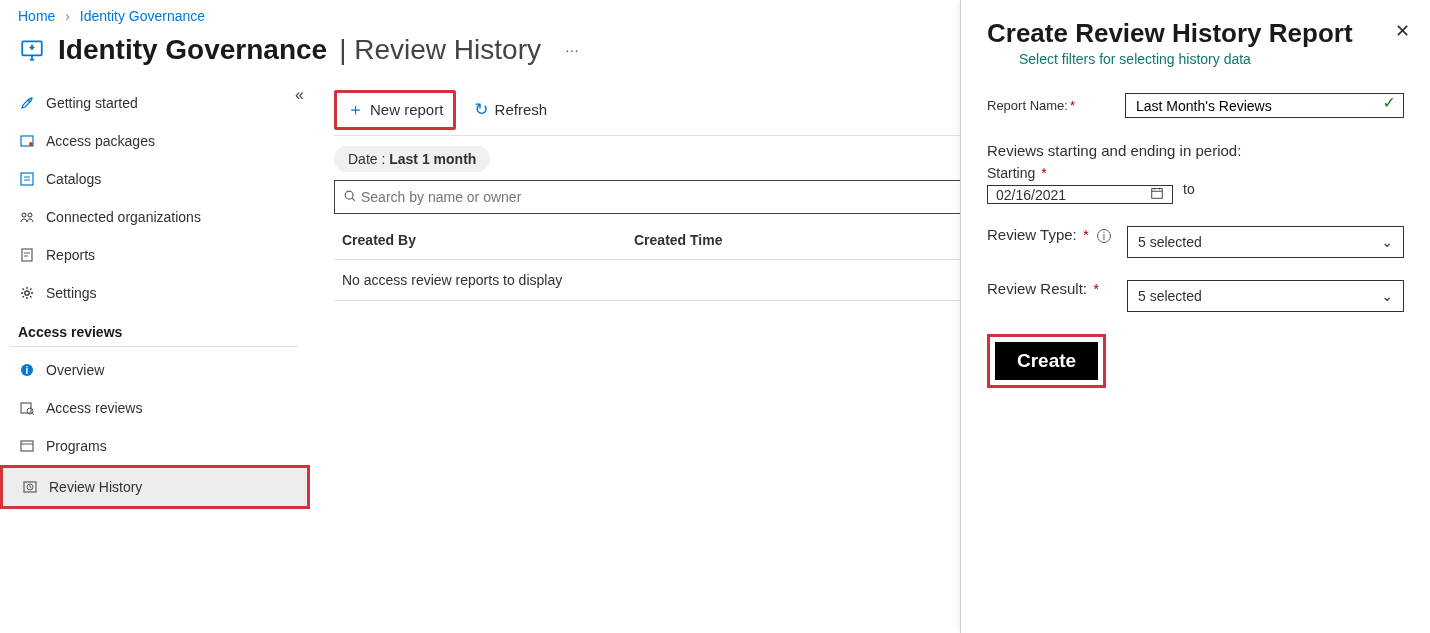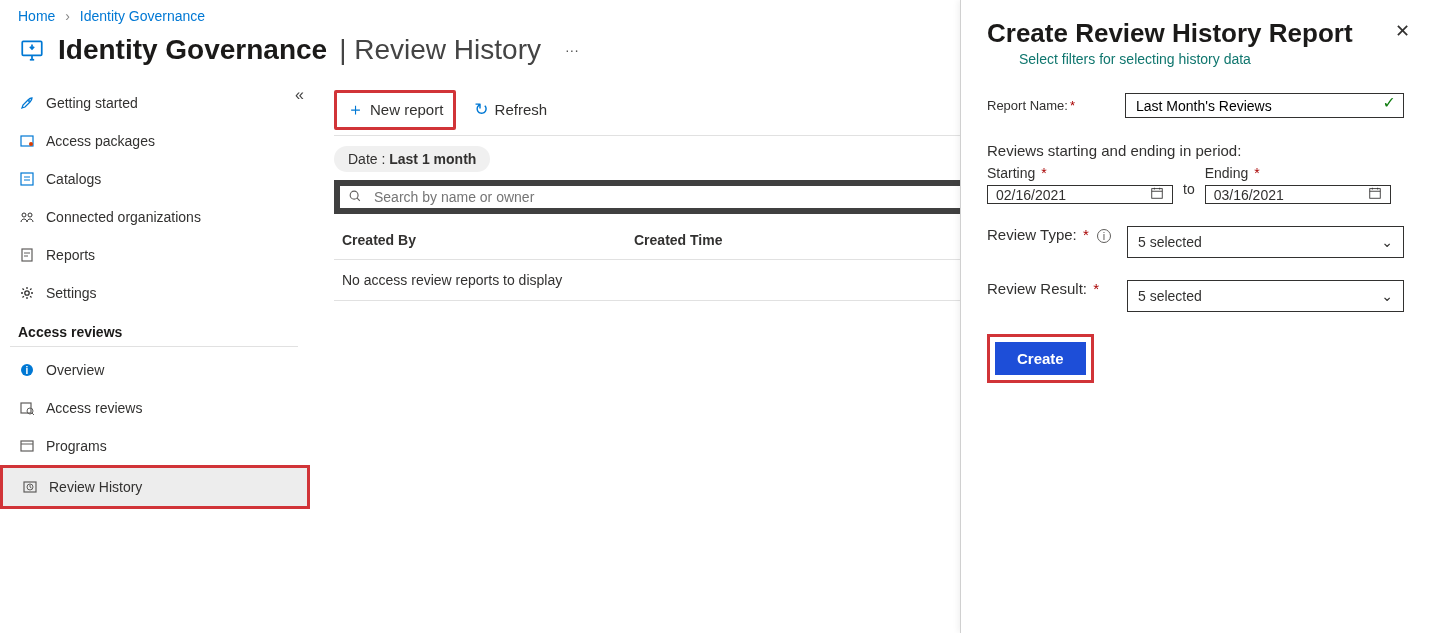--- a/index.html
+++ b/index.html
@@ -31,21 +31,21 @@
 .toolbar { display: flex; align-items: center; gap: 8px; height: 52px; border-bottom: 1px solid #e1e1e1; }
 .tool-btn { display: inline-flex; align-items: center; gap: 6px; height: 34px; padding: 0 10px; color: #323130; cursor: pointer; background: #fff; border: none; font-size: 15px; }
 .tool-btn .ic { color: #0078d4; font-size: 17px; }
 .highlight-red { border: 3px solid #d13438; border-radius: 2px; }
 
 .filter-row { padding: 10px 0 8px; }
 .pill { display: inline-block; background: #f0f0f0; border-radius: 14px; padding: 5px 14px; font-size: 14px; color: #323130; cursor: pointer; }
 .pill .bold { font-weight: 600; }
 
 .search-row { margin-bottom: 6px; }
-.search-box { display: flex; align-items: center; border: 6px solid #404040; height: 34px; padding: 0 8px; gap: 12px; background: #fff; }
+.search-box { display: flex; align-items: center; border: 1px solid #404040; height: 34px; padding: 0 8px; gap: 4px; background: #fff; }
 .search-box input { border: none; outline: none; flex: 1; font-size: 14px; color: #605e5c; }
 
 .table-head { display: flex; border-bottom: 1px solid #e1e1e1; height: 40px; align-items: center; font-weight: 600; color: #323130; }
 .table-head > div:nth-child(1) { flex: 0 0 300px; padding-left: 8px; }
 .table-head > div:nth-child(2) { flex: 0 0 230px; }
 .table-head > div:nth-child(3) { flex: 1; }
 .empty-msg { padding: 12px 8px; color: #323130; border-bottom: 1px solid #e1e1e1; }
 
 
 .panel { position: absolute; right: 0; top: 0; width: 470px; height: 633px; background: #fff; border-left: 1px solid #d0d0d0; box-shadow: -2px 0 6px rgba(0,0,0,.06); padding: 18px 26px; }
@@ -65,21 +65,21 @@
 .date-row { display: flex; align-items: flex-end; gap: 10px; margin-top: 6px; }
 .date-col { display: flex; flex-direction: column; gap: 4px; }
 .date-col label { font-size: 14px; }
 .date-box { display: flex; align-items: center; border: 1px solid #323130; height: 19px; padding: 0 8px; width: 186px; justify-content: space-between; cursor: pointer; }
 .to-lbl { font-size: 14px; color: #323130; margin-bottom: 7px; }
 
 .select-row { display: flex; align-items: flex-start; margin-top: 22px; gap: 0; }
 .select-label { min-width: 140px; font-size: 15px; }
 .select-box { flex: 1; border: 1px solid #323130; height: 32px; display: flex; align-items: center; justify-content: space-between; padding: 0 10px; cursor: pointer; }
 
-.create-btn { display: inline-block; background: #1d4ed8; color: #fff; font-weight: 600; padding: 8px 22px; margin-top: 22px; cursor: pointer; border: none; font-size: 15px; }
+.create-btn { display: inline-block; background: #000000; color: #fff; font-weight: 600; padding: 8px 22px; margin-top: 22px; cursor: pointer; border: none; font-size: 19px; }
 .create-highlight { border: 3px solid #d13438; padding: 5px; display: inline-block; margin-top: 22px; }
 .create-highlight .create-btn { margin-top: 0; }
 
 .rh-highlight { border: 3px solid #d13438; margin: 0 -12px 0 -10px; }
 .rh-highlight .nav-item { padding-left: 18px; }
 </style>
 </head>
 <body>
 
 <div class="breadcrumb">
@@ -268,30 +268,20 @@
       <label><span>Starting</span> <span class="req">*</span></label>
       <div class="date-box">
         <span>02/16/2021</span>
         <span><svg width="14" height="14" viewBox="0 0 16 16">
               <rect x="2" y="3" width="12" height="11" fill="none" stroke="#323130"></rect>
               <path d="M2 6h12M5 2v2M11 2v2" stroke="#323130"></path>
             </svg></span>
       </div>
     </div>
     <span class="to-lbl">to</span>
-    <div class="date-col">
-      <label><span>Ending</span> <span class="req">*</span></label>
-      <div class="date-box">
-        <span>03/16/2021</span>
-        <span><svg width="14" height="14" viewBox="0 0 16 16">
-              <rect x="2" y="3" width="12" height="11" fill="none" stroke="#323130"></rect>
-              <path d="M2 6h12M5 2v2M11 2v2" stroke="#323130"></path>
-            </svg></span>
-      </div>
-    </div>
   </div>
 
   <div class="select-row">
     <span class="select-label">
       <span>Review Type:</span> <span class="req">*</span>
       <span class="info-ic">i</span>
     </span>
     <div class="select-box">
       <span>5 selected</span>
       <span>⌄</span>

